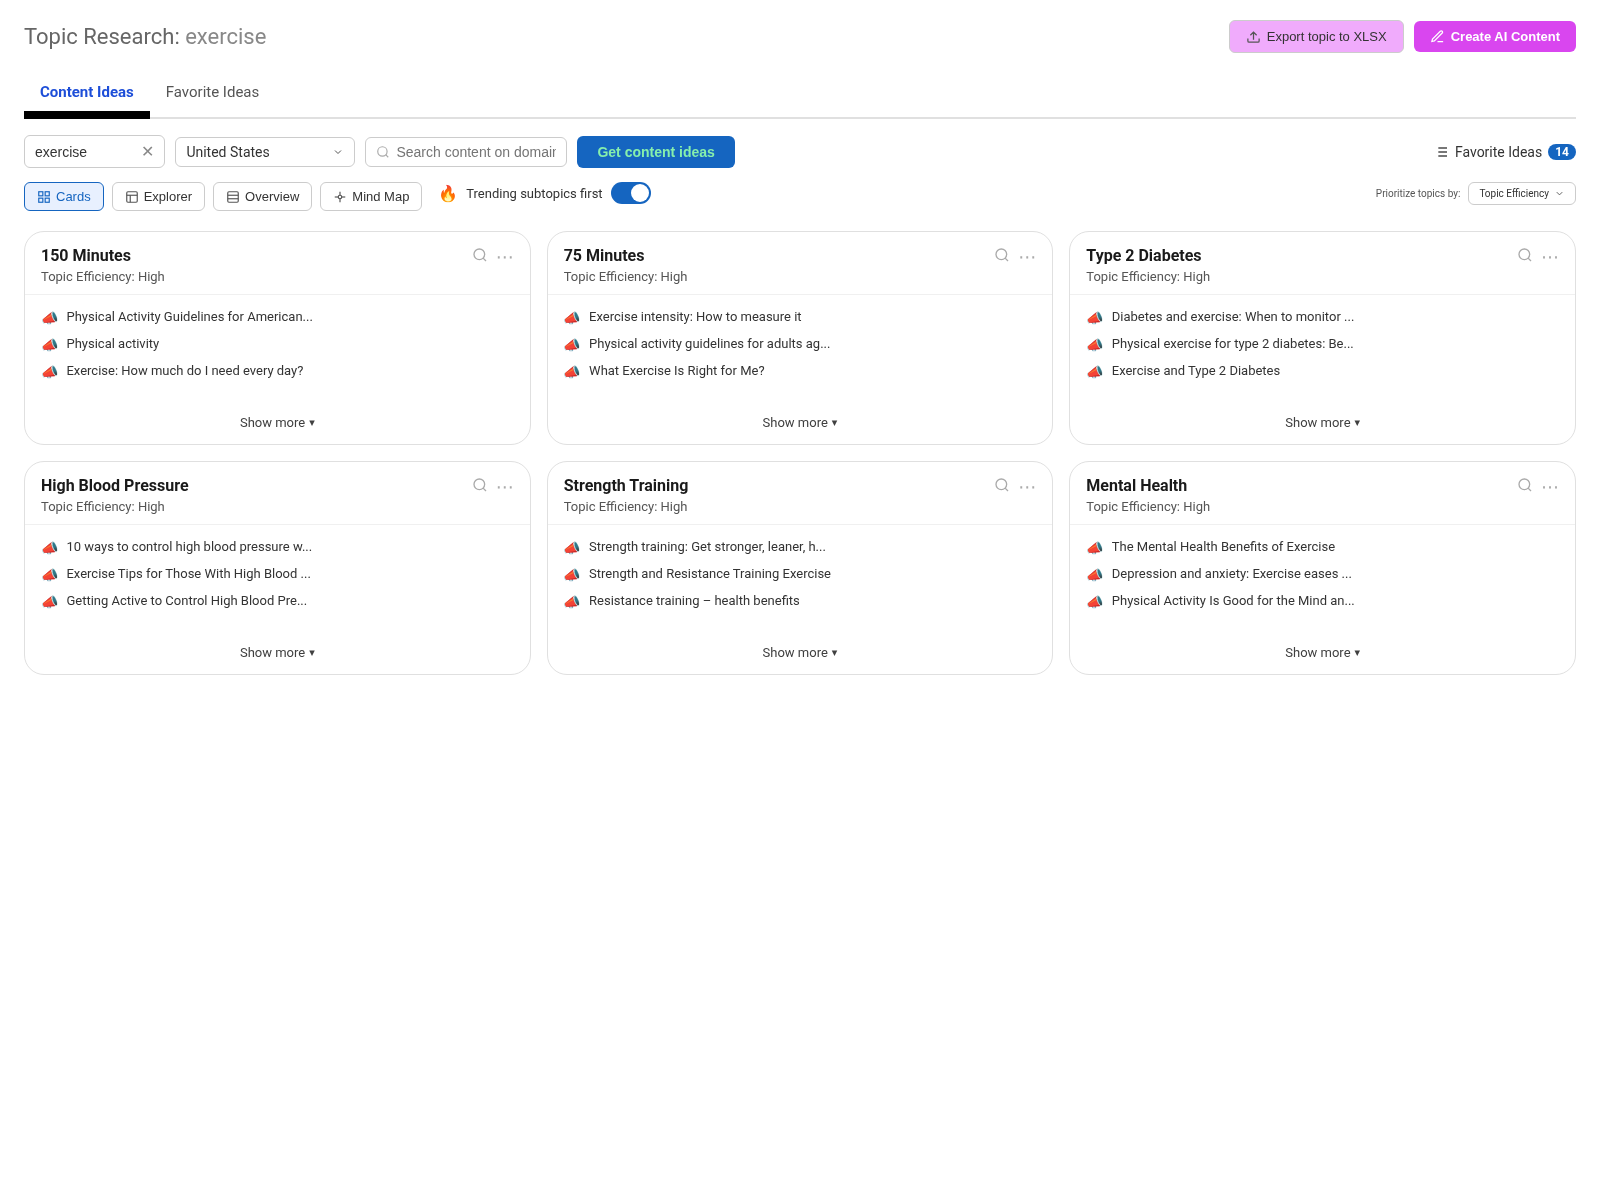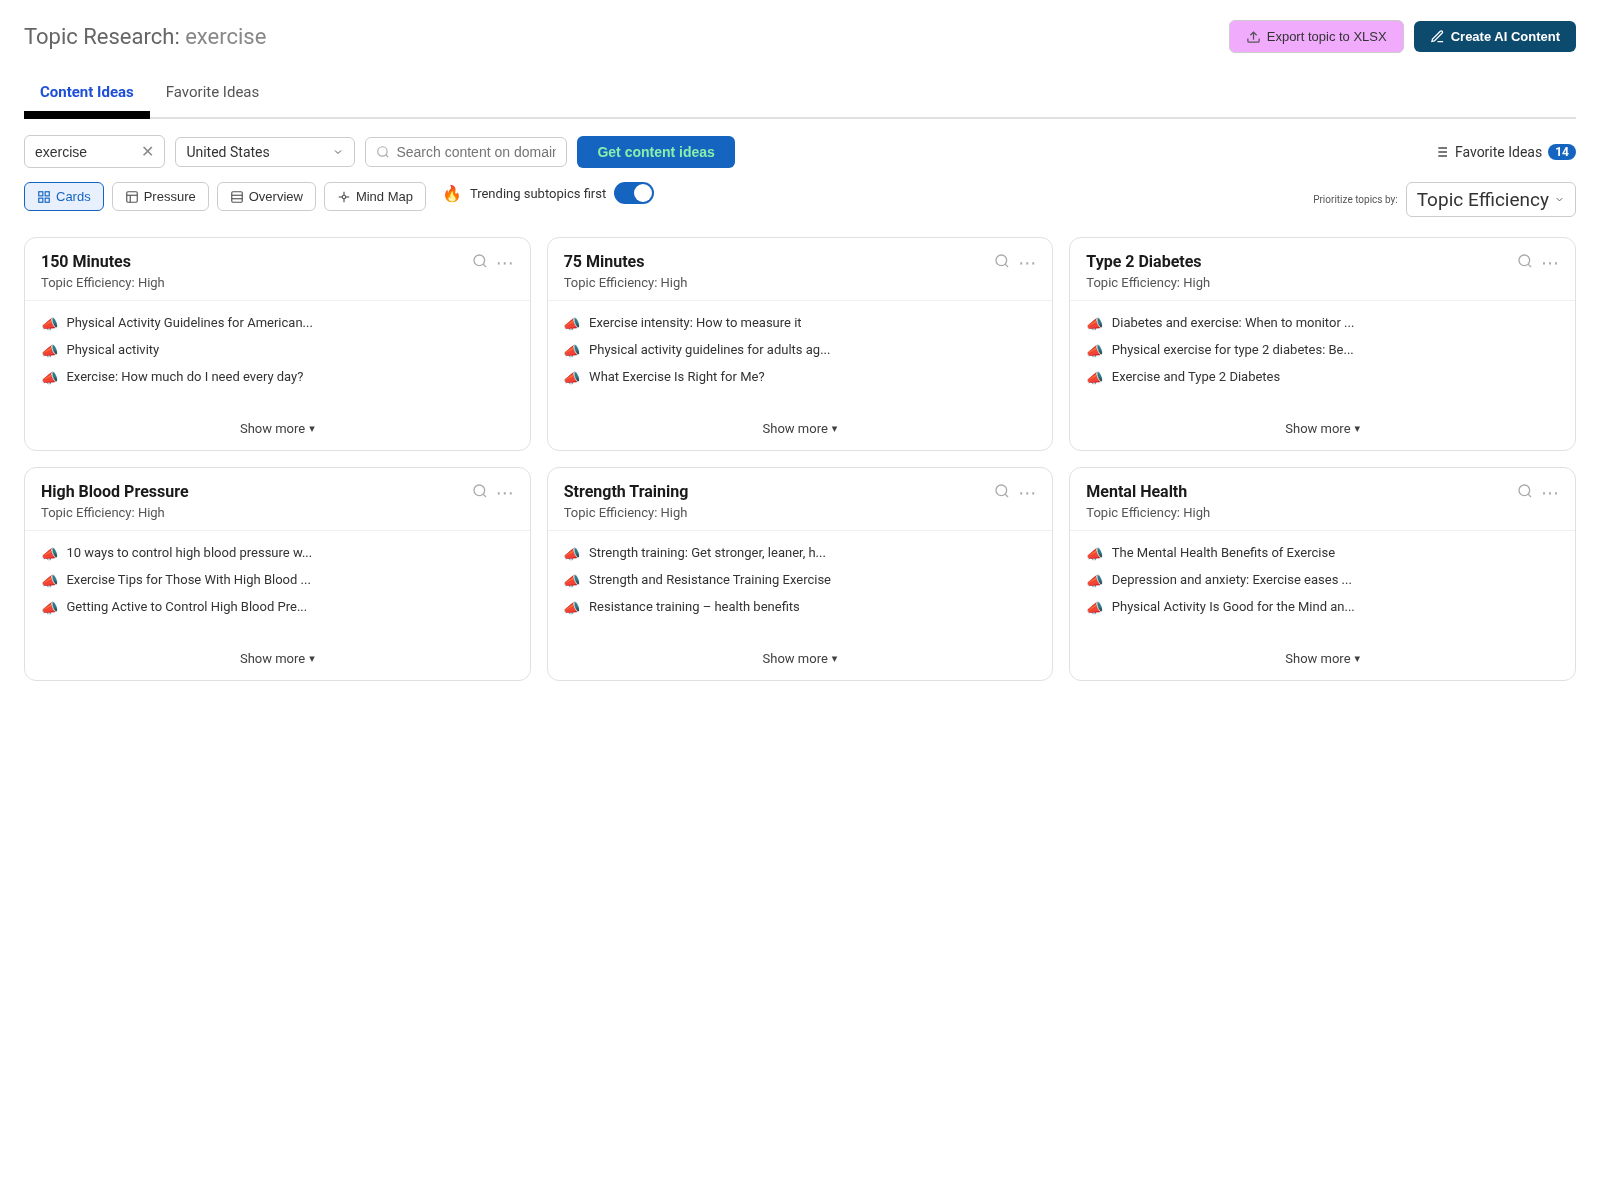--- a/index.html
+++ b/index.html
@@ -48,21 +48,21 @@
       font-size: 13px;
       cursor: pointer;
     }
     .btn-create {
       display: flex;
       align-items: center;
       gap: 6px;
       padding: 8px 16px;
       border: none;
       border-radius: 6px;
-      background: #0c4a6e;
+      background: #d946ef;
       color: #fff;
       font-size: 13px;
       font-weight: 600;
       cursor: pointer;
     }
     
     .tabs-bar {
       display: flex;
       gap: 0;
       border-bottom: 2px solid #e0e0e0;
@@ -228,32 +228,32 @@
     }
     .prioritize-select {
       display: flex;
       align-items: center;
       border: 1px solid #ccc;
       border-radius: 6px;
       padding: 5px 10px;
       background: #fff;
       gap: 5px;
       cursor: pointer;
-      font-size: 19px;
+      font-size: 10px;
     }
     
     .cards-grid {
       display: grid;
       grid-template-columns: repeat(3, 1fr);
       gap: 16px;
     }
     .card {
       background: #fff;
       border: 1px solid #e0e0e0;
-      border-radius: 12px;
+      border-radius: 20px;
       overflow: hidden;
     }
     .card-header {
       padding: 14px 16px 10px;
       border-bottom: 1px solid #f0f0f0;
       display: flex;
       align-items: flex-start;
       justify-content: space-between;
     }
     .card-title-area {}
@@ -385,21 +385,21 @@
           <rect x="14" y="14" width="7" height="7"></rect>
       </svg>
       <span>Cards</span>
     </button>
     <button class="view-btn">
       <svg width="14" height="14" viewBox="0 0 24 24" fill="none" stroke="#555" stroke-width="2">
         <rect x="3" y="3" width="18" height="18" rx="2"></rect>
           <line x1="3" y1="9" x2="21" y2="9"></line>
           <line x1="9" y1="21" x2="9" y2="9"></line>
       </svg>
-      <span>Pressure</span>
+      <span>Explorer</span>
     </button>
     <button class="view-btn">
       <svg width="14" height="14" viewBox="0 0 24 24" fill="none" stroke="#555" stroke-width="2">
         <rect x="3" y="3" width="18" height="18" rx="2"></rect>
           <line x1="3" y1="9" x2="21" y2="9"></line>
           <line x1="3" y1="15" x2="21" y2="15"></line>
       </svg>
       <span>Overview</span>
     </button>
     <button class="view-btn">

